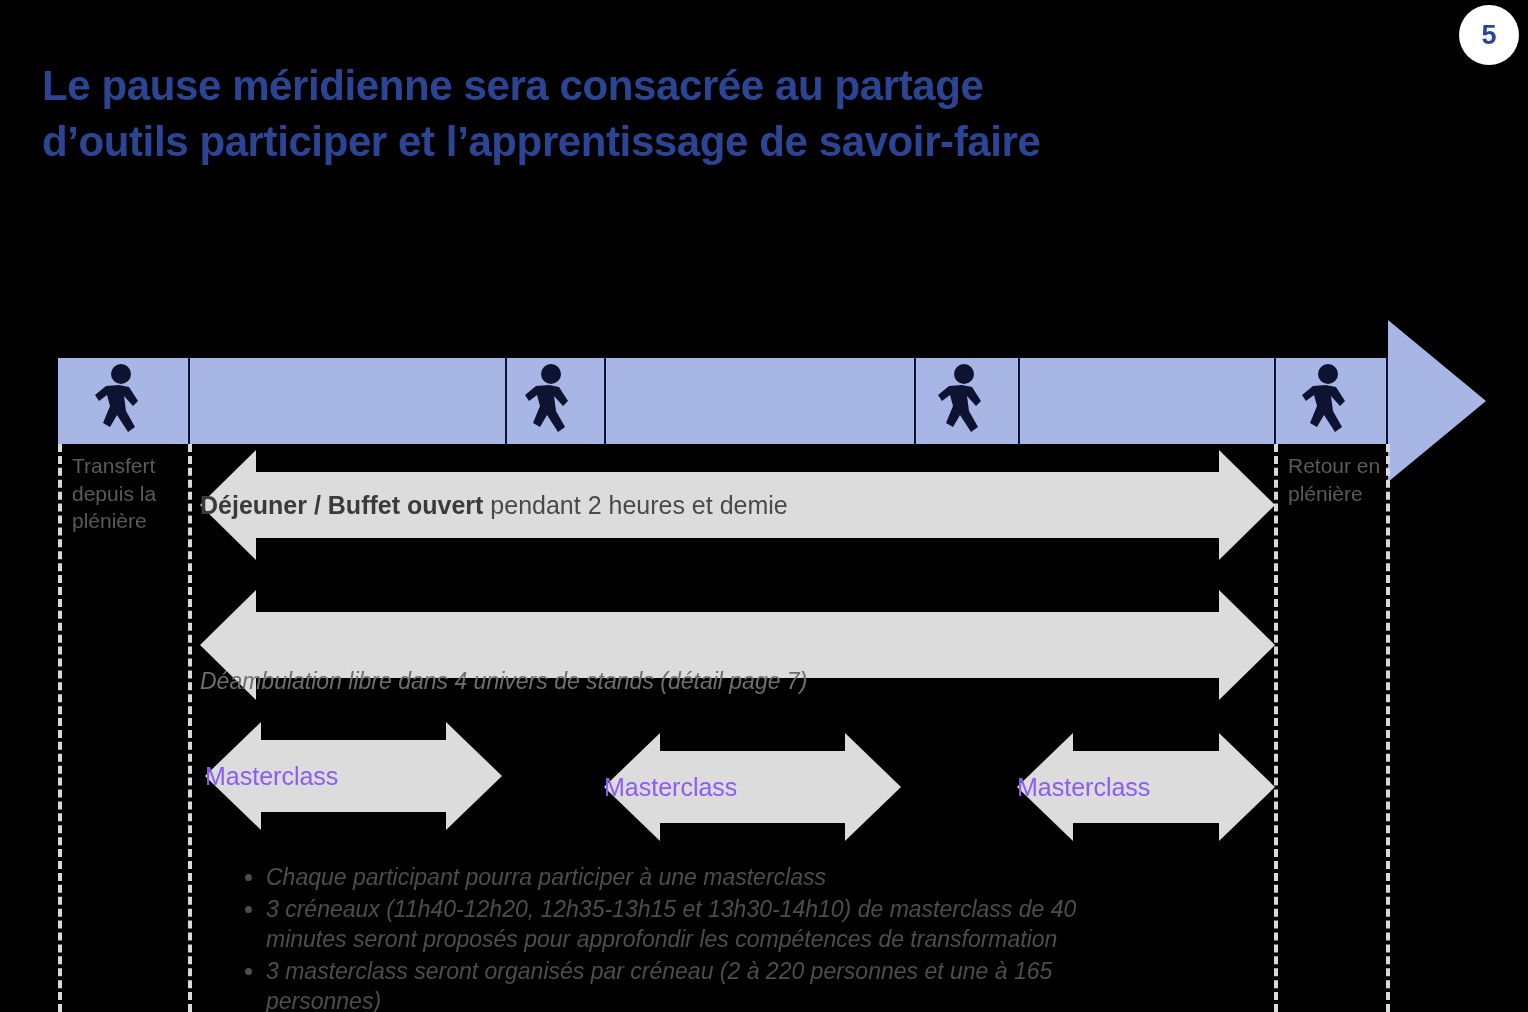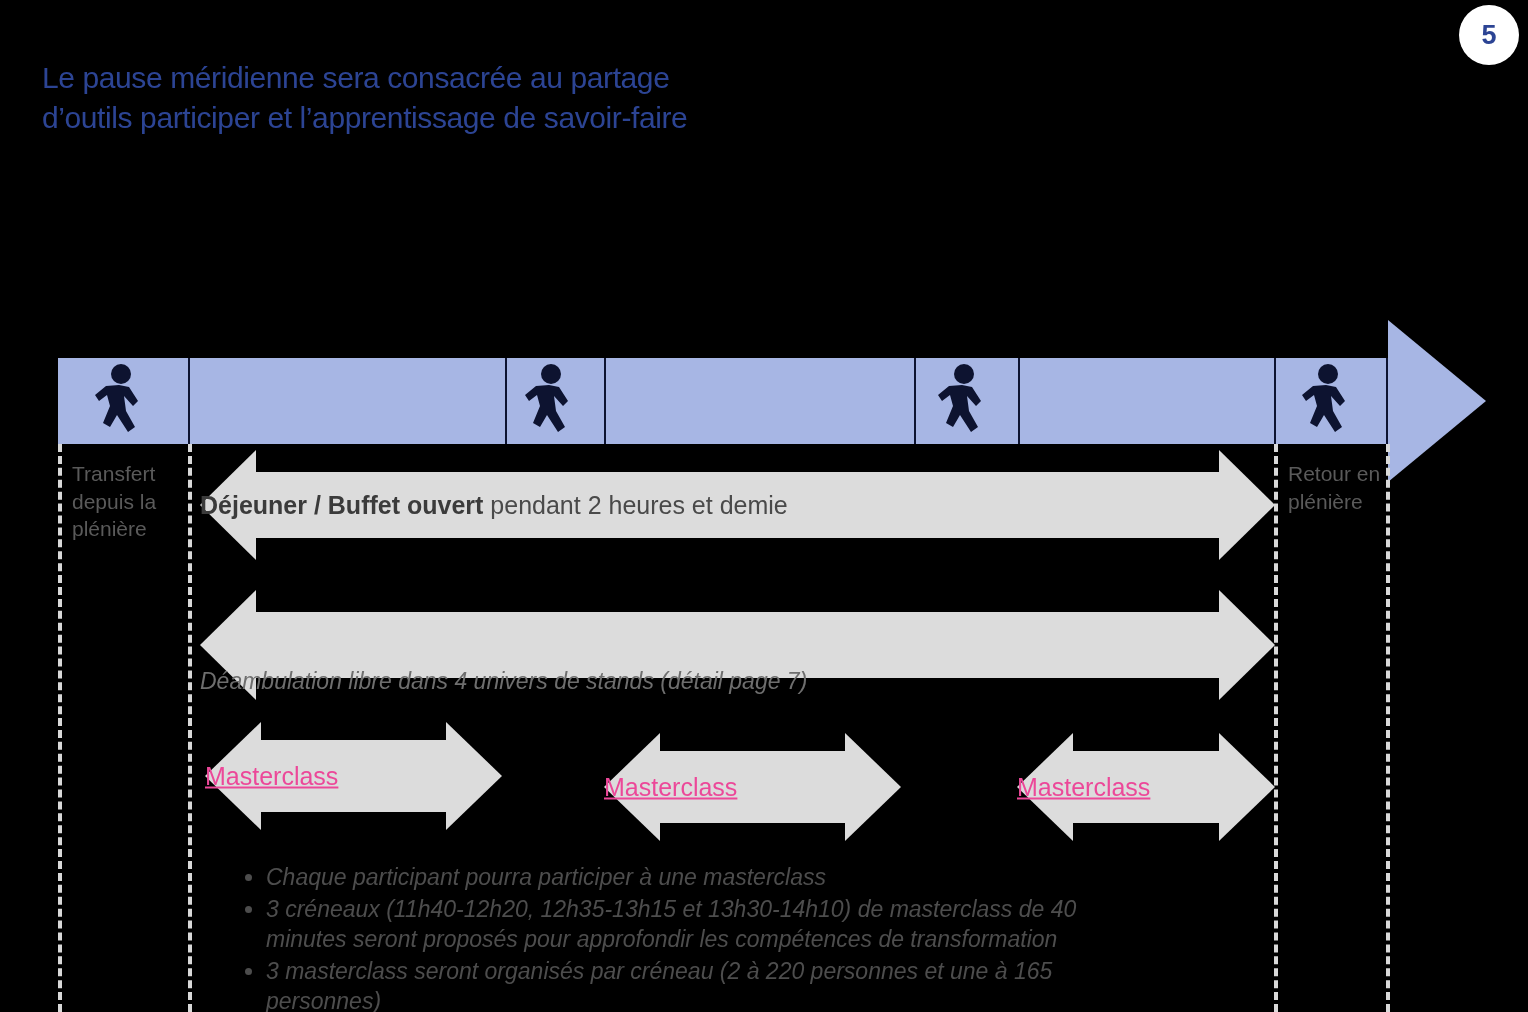--- a/index.html
+++ b/index.html
@@ -6,38 +6,38 @@
   body{width:1528px;height:1012px;position:relative;overflow:hidden;
        font-family:"Liberation Sans", sans-serif;}
 
   
   .page-badge{position:absolute;left:1459px;top:5px;width:60px;height:60px;
       border-radius:50%;background:#ffffff;display:flex;align-items:center;
       justify-content:center;font-weight:bold;font-size:27px;color:#2c4494;}
 
   
   .title{position:absolute;left:42px;top:58px;width:1290px;
-      color:#2c4494;font-size:30px;font-weight:normal;line-height:1.33;
+      color:#2c4494;font-size:42px;font-weight:bold;line-height:1.33;
       letter-spacing:-0.4px;}
 
   
   .timeline{position:absolute;left:58px;top:358px;width:1332px;height:86px;
       background:#a7b6e4;}
   .tl-div{position:absolute;top:0;width:2px;height:86px;background:#0d1330;}
   .tl-arrowhead{position:absolute;left:1388px;top:320px;width:0;height:0;
       border-top:81px solid transparent;border-bottom:81px solid transparent;
       border-left:98px solid #a7b6e4;}
   .walker{position:absolute;top:361px;width:60px;height:80px;}
 
   
   .dash{position:absolute;top:444px;width:0;height:568px;
       border-left:4px dashed #d9d9d9;}
 
   
-  .zone-label{position:absolute;color:#5a5a5a;font-size:21px;line-height:1.32;margin-top:8px;}
+  .zone-label{position:absolute;color:#5a5a5a;font-size:21px;line-height:1.32;}
 
   
   .band{position:absolute;}
   .band .shaft{position:absolute;left:56px;right:56px;top:22px;bottom:22px;
       background:#dcdcdc;}
   .band .head-l{position:absolute;left:0;top:0;bottom:0;width:56px;}
   .band .head-r{position:absolute;right:0;top:0;bottom:0;width:56px;}
   .band .head-l:before{content:"";position:absolute;left:0;top:50%;
       transform:translateY(-50%);width:0;height:0;
       border-top:55px solid transparent;border-bottom:55px solid transparent;
@@ -51,21 +51,21 @@
   .band .cap b{font-weight:bold;}
   .band .cap span.reg{font-weight:normal;color:#4a4a4a;}
 
   .sub-caption{position:absolute;color:#6e6e6e;font-style:italic;font-size:23px;
       text-align:left;}
 
   
   .mc .shaft{top:18px;bottom:18px;}
   .mc .head-l:before,.mc .head-r:before{
       border-top-width:54px;border-bottom-width:54px;}
-  .mc .cap{font-size:25px;color:#ec4899;text-decoration:underline;}
+  .mc .cap{font-size:25px;color:#8b5cf6;}
 
   
   .bullets{position:absolute;left:240px;top:862px;width:920px;
       color:#4d4d4d;font-style:italic;font-size:23px;line-height:1.33;}
   .bullets li{margin-bottom:1px;}
   .bullets ul{margin:0;padding-left:26px;}
 </style>
 </head>
 <body>
 

